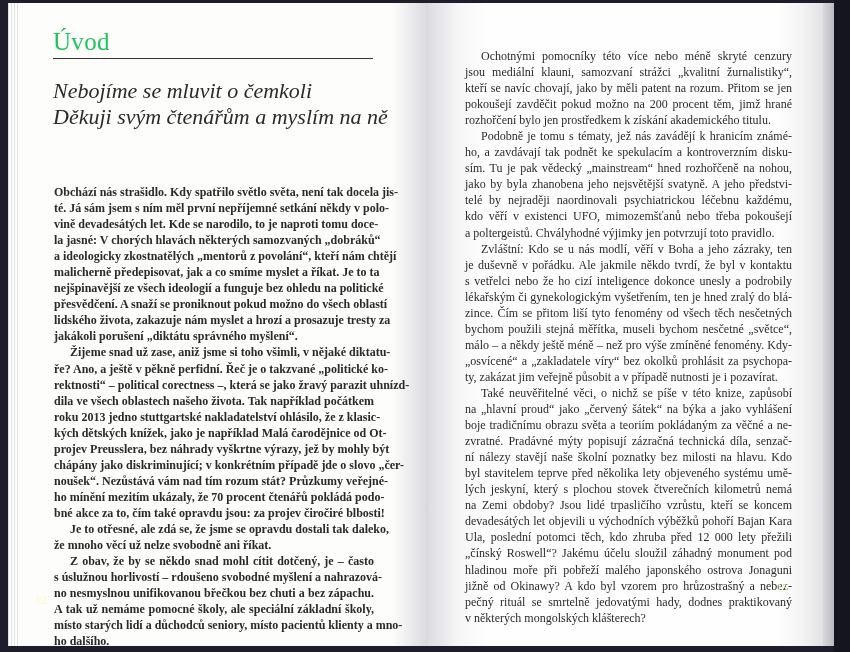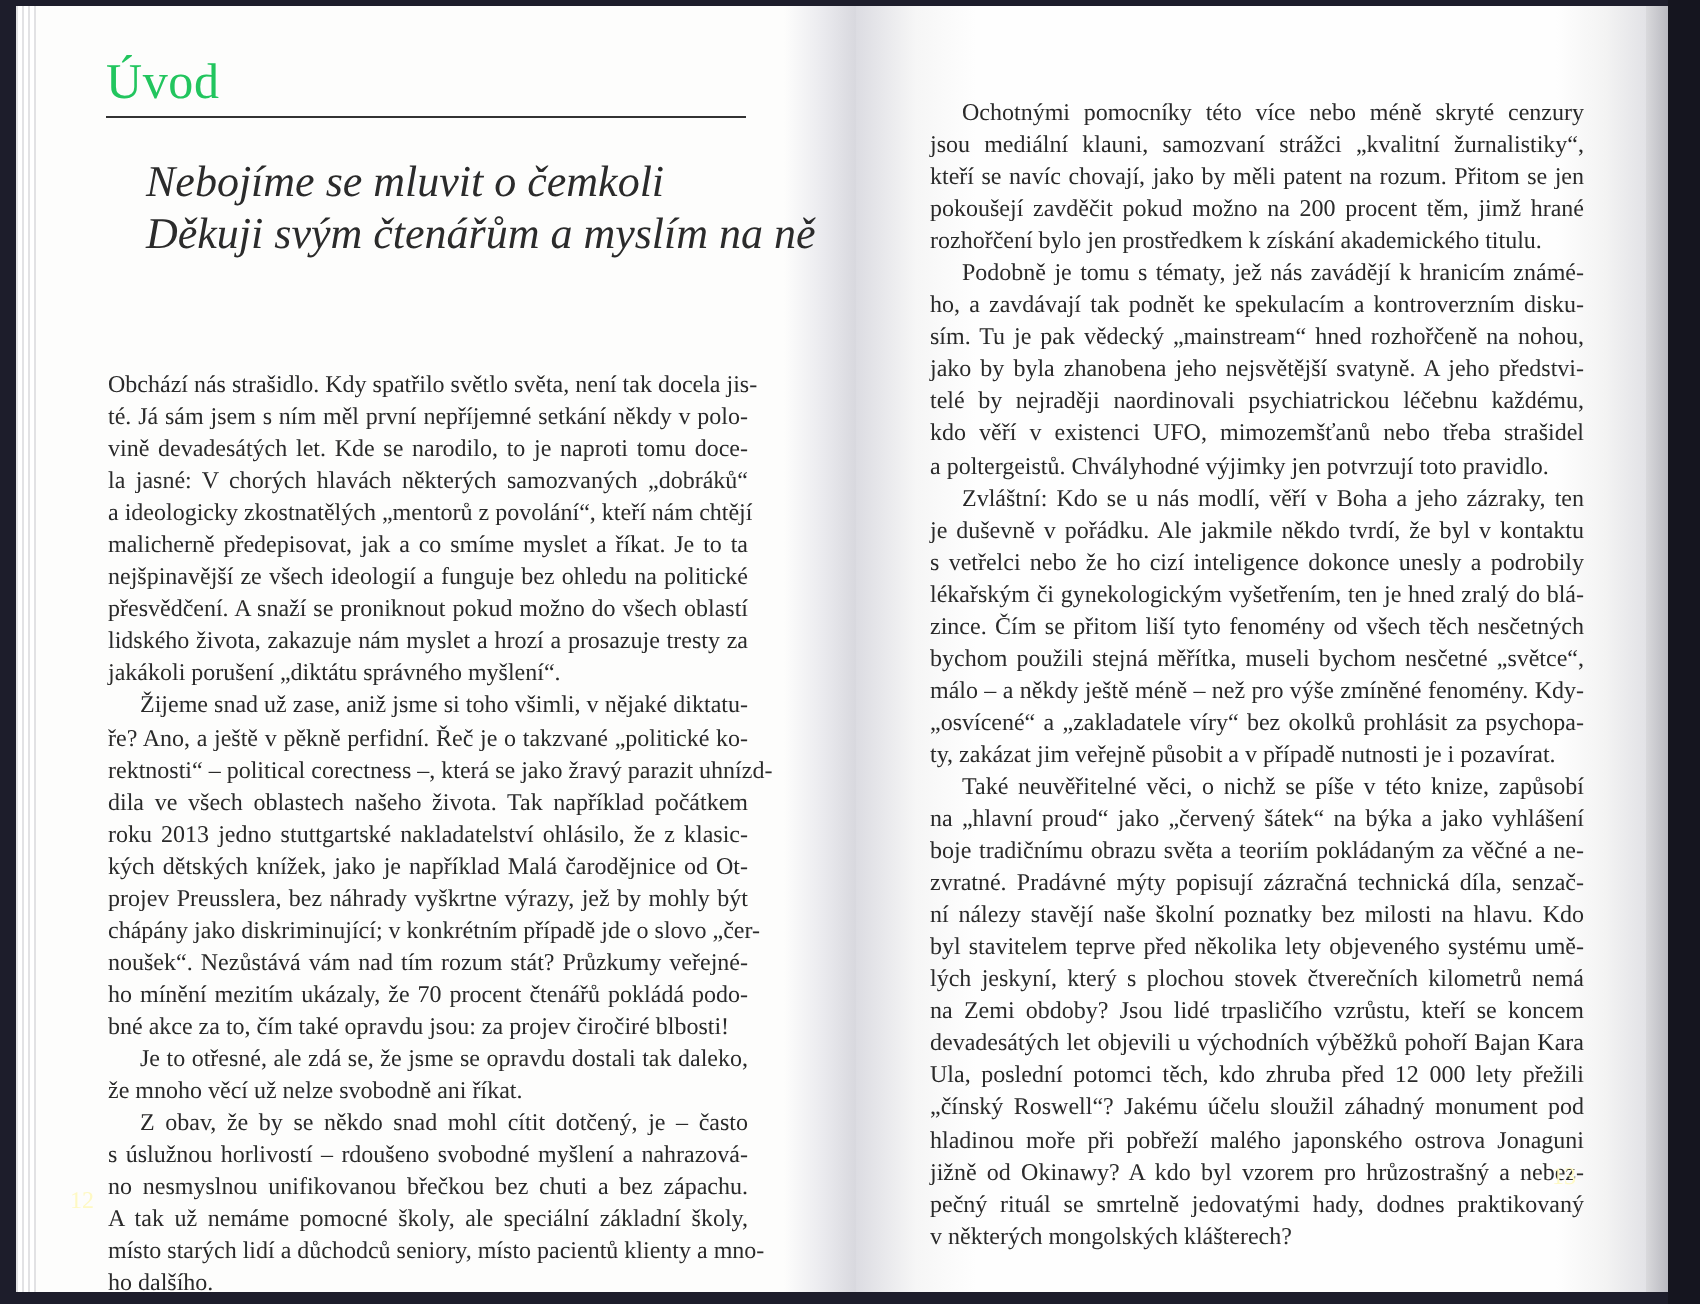--- a/index.html
+++ b/index.html
@@ -46,30 +46,30 @@
     position: absolute; left: 53px; top: 28px; width: 320px;
     font-size: 25px; letter-spacing: 0.3px; color: #22c55e;
     font-family: "Liberation Serif", serif;
   }
   .heading-rule {
     position: absolute; left: 53px; top: 58px; width: 320px; height: 1px;
     background: #333;
   }
   .subtitle {
     position: absolute; left: 53px; top: 78px; width: 360px;
-    font-style: italic; font-size: 22px; line-height: 26px; color: #2b2b2b; margin-left: 20px;
+    font-style: italic; font-size: 22px; line-height: 26px; color: #2b2b2b;
   }
   .body-text {
     position: absolute;
     font-size: 12px; line-height: 16.05px;
     text-align: justify; text-align-last: left;
     hyphens: manual;
     margin-top: 36px;
   }
-  .body-left { left: 54px; top: 148px; width: 320px; }
+  .body-left { left: 54px; top: 148px; width: 320px; font-weight: bold; }
   .body-right { left: 465px; top: 12px; width: 327px; }
   .line { display: block; text-align: justify; text-align-last: justify; white-space: nowrap; }
   .line.last { text-align-last: left; }
   .line.indent { text-indent: 16px; }
   .folio {
     position: absolute; font-size: 12px; color: #fef9c3;
   }
   .folio-left { left: 35px; top: 593px; text-align: right; }
   .folio-right { left: 776px; top: 581px; }
 </style>
@@ -128,21 +128,21 @@
     <span class="line indent">Ochotnými pomocníky této více nebo méně skryté cenzury</span>
     <span class="line">jsou mediální klauni, samozvaní strážci „kvalitní žurnalistiky“,</span>
     <span class="line">kteří se navíc chovají, jako by měli patent na rozum. Přitom se jen</span>
     <span class="line">pokoušejí zavděčit pokud možno na 200 procent těm, jimž hrané</span>
     <span class="line last">rozhořčení bylo jen prostředkem k získání akademického titulu.</span>
     <span class="line indent">Podobně je tomu s tématy, jež nás zavádějí k hranicím známé-</span>
     <span class="line">ho, a zavdávají tak podnět ke spekulacím a kontroverzním disku-</span>
     <span class="line">sím. Tu je pak vědecký „mainstream“ hned rozhořčeně na nohou,</span>
     <span class="line">jako by byla zhanobena jeho nejsvětější svatyně. A jeho předstvi-</span>
     <span class="line">telé by nejraději naordinovali psychiatrickou léčebnu každému,</span>
-    <span class="line">kdo věří v existenci UFO, mimozemšťanů nebo třeba strašidel</span>
+    <span class="line">kdo věří v existenci UFO, mimozemšťanů nebo třeba pokoušejí</span>
     <span class="line last">a poltergeistů. Chvályhodné výjimky jen potvrzují toto pravidlo.</span>
     <span class="line indent">Zvláštní: Kdo se u nás modlí, věří v Boha a jeho zázraky, ten</span>
     <span class="line">je duševně v pořádku. Ale jakmile někdo tvrdí, že byl v kontaktu</span>
     <span class="line">s vetřelci nebo že ho cizí inteligence dokonce unesly a podrobily</span>
     <span class="line">lékařským či gynekologickým vyšetřením, ten je hned zralý do blá-</span>
     <span class="line">zince. Čím se přitom liší tyto fenomény od všech těch nesčetných</span>
     <span class="line">bychom použili stejná měřítka, museli bychom nesčetné „světce“,</span>
     <span class="line">málo – a někdy ještě méně – než pro výše zmíněné fenomény. Kdy-</span>
     <span class="line">„osvícené“ a „zakladatele víry“ bez okolků prohlásit za psychopa-</span>
     <span class="line last">ty, zakázat jim veřejně působit a v případě nutnosti je i pozavírat.</span>

